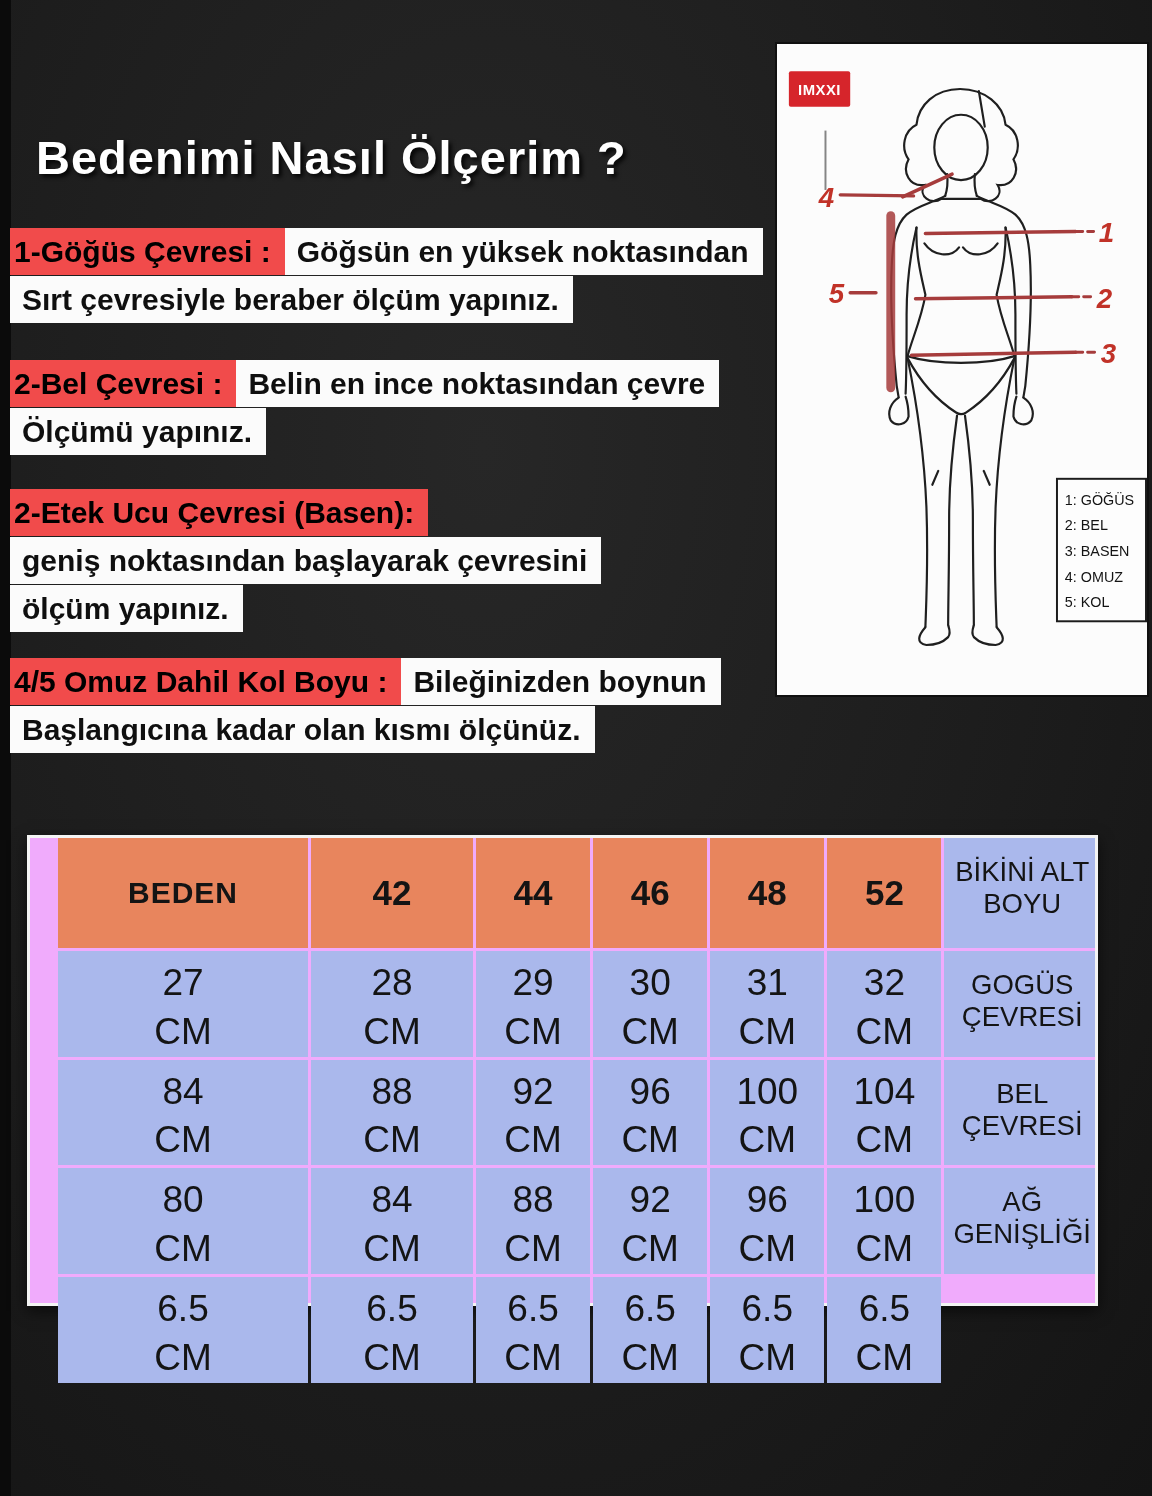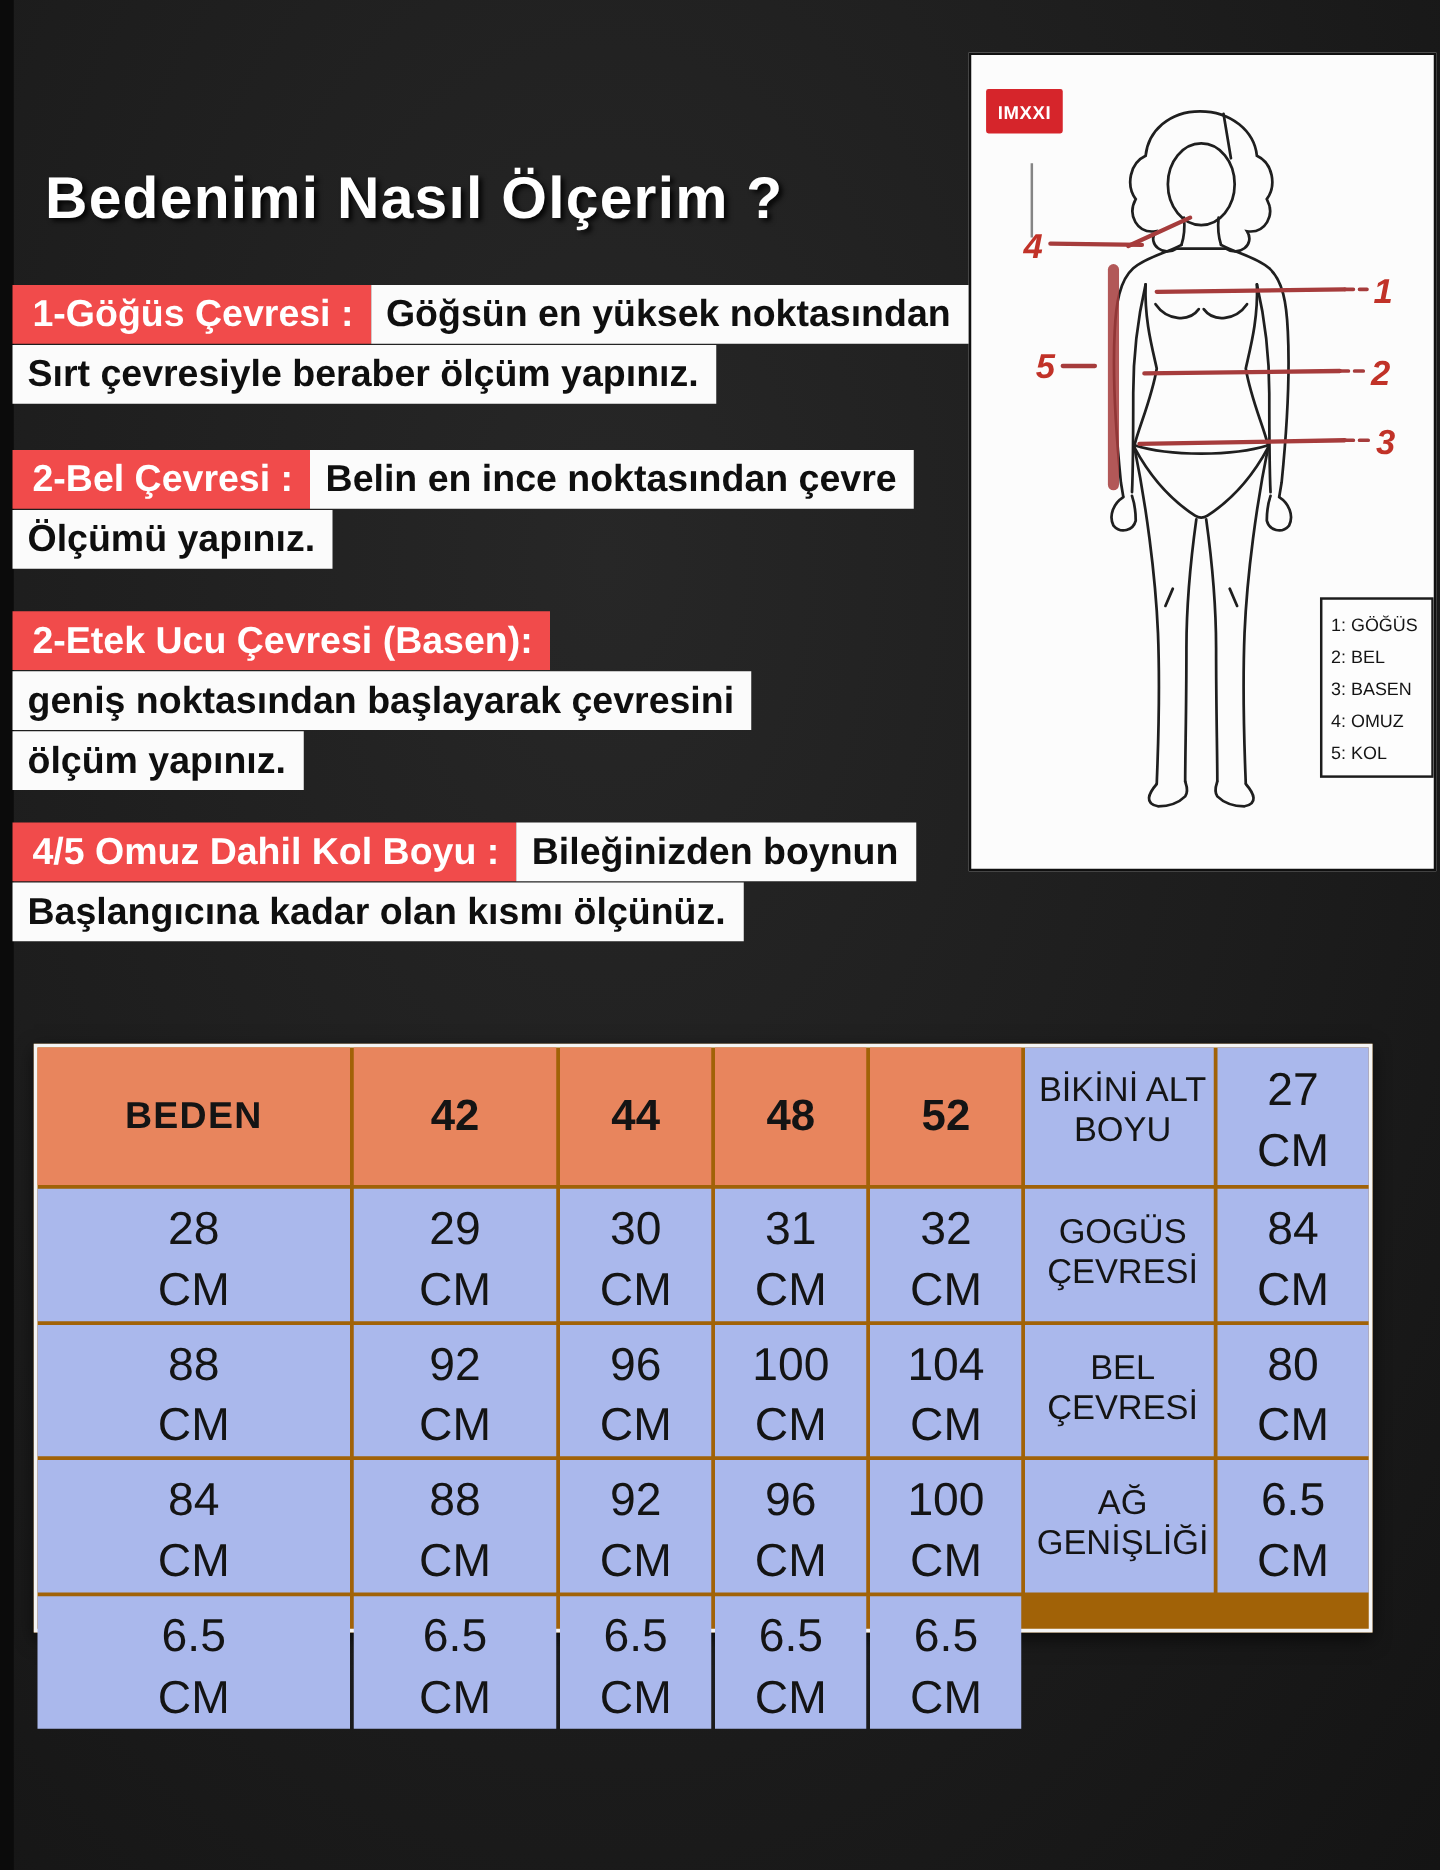--- a/index.html
+++ b/index.html
@@ -13,36 +13,37 @@
   .page-title{
     position:absolute;left:36px;top:130px;
     color:#ffffff;font-size:47px;font-weight:bold;letter-spacing:1px;
     text-shadow:3px 3px 4px rgba(0,0,0,.85);
   }
 
   .instr{position:absolute;left:10px;}
   .iline{display:flex;width:max-content;height:47px;}
   .iline + .iline{margin-top:1px;}
   .lbl,.txt{display:flex;align-items:center;font-weight:bold;font-size:30px;white-space:nowrap;}
-  .lbl{background:#f14b4b;color:#ffffff;padding:0 14px 0 16px;}
+  .lbl{background:#f14b4b;color:#000000;padding:0 14px 0 4px;}
   .txt{background:#fbfbfb;color:#0f0f0f;padding:0 14px 0 12px;}
 
   .figure-panel{
     position:absolute;left:775px;top:42px;width:374px;height:655px;
     background:#fcfcfc;border:2px solid #101010;box-sizing:border-box;
   }
   .figure-panel svg{display:block;width:100%;height:100%;}
 
   .size-table{
     position:absolute;left:27px;top:835px;width:1071px;height:471px;
     display:grid;box-sizing:border-box;
     grid-template-columns:250px 162px repeat(5,1fr);
     grid-template-rows:110px repeat(4,1fr);
-    gap:3px;background:#a16207;border:3px solid #f4f4f4;
+    gap:3px;background:#f0abfc;border:3px solid #f4f4f4;
     box-shadow:0 5px 14px rgba(0,0,0,.6);
+    padding-left:28px;
   }
   .cell{display:flex;align-items:center;justify-content:center;color:#141414;}
   .th{background:#e8855d;font-weight:bold;font-size:35px;}
   .th-first{font-size:30px;letter-spacing:1px;}
   .blue{background:#aab8ec;}
   .rowlabel{justify-content:flex-start;align-items:flex-start;
     padding:18px 4px 0 9px;font-size:27.5px;box-sizing:border-box;text-align:center;}
   .val{flex-direction:column;font-size:37px;line-height:1.32;padding-top:8px;box-sizing:border-box;}
 </style>
 </head>
@@ -164,20 +165,21 @@
       </g>
     </g>
   </svg>
 </div>
 
 <div class="size-table">
 
   <div class="cell th th-first">BEDEN</div>
   <div class="cell th">42</div>
   <div class="cell th">44</div>
+  <div class="cell th">46</div>
   <div class="cell th">48</div>
   <div class="cell th">52</div>
 
   <div class="cell blue rowlabel">BİKİNİ ALT BOYU</div>
   <div class="cell blue val">
       <div>27</div>
       <div>CM</div>
     </div>
   <div class="cell blue val">
       <div>28</div>

